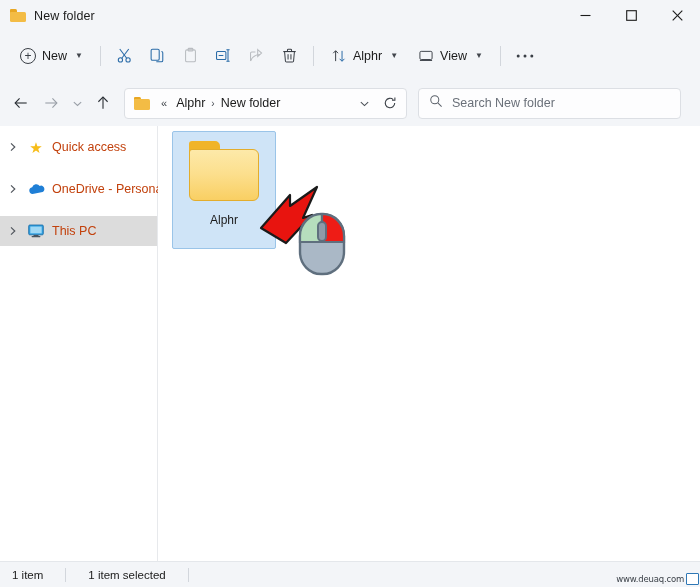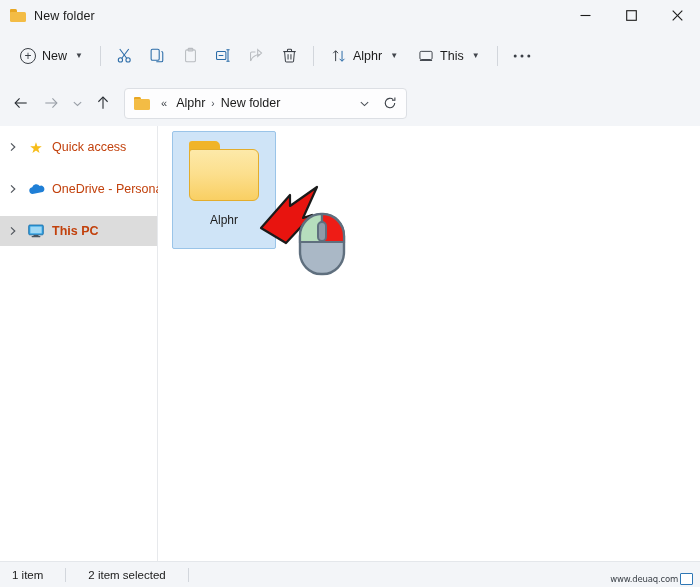--- a/index.html
+++ b/index.html
@@ -207,21 +207,21 @@
   }
   .nav-item {
     height: 30px;
     display: flex;
     align-items: center;
     gap: 7px;
     padding-left: 6px;
     margin: 0 0 12px 0;
     position: relative;
   }
-  .nav-item.selected { background: #dcdcdc; font-weight: bold; }
+  .nav-item.selected { background: #dcdcdc; }
   .nav-exp {
     width: 14px; flex: 0 0 14px;
     display: flex; align-items: center; justify-content: center;
     color: #50555c;
     font-size: 9px;
   }
   .nav-ico { width: 18px; flex: 0 0 18px; display: flex; align-items: center; justify-content: center; }
   .nav-label { font-size: 12.5px; color: #c2410c; white-space: nowrap; }
 
   
@@ -312,21 +312,21 @@
     padding: 0 12px 0 0;
     white-space: nowrap;
   }
   .status-div {
     width: 1px; height: 14px; background: #d2d6dc; margin-right: 12px;
   }
 
   
   .watermark {
     position: absolute;
-    right: 7px;
+    right: 1px;
     bottom: 2px;
     display: flex;
     align-items: center;
     gap: 2px;
   }
   .wm-text {
     font-size: 8.5px;
     color: #3b4148;
     font-family: "DejaVu Sans", sans-serif;
     letter-spacing: -.2px;
@@ -442,21 +442,21 @@
       </svg>
       <span class="txt">Alphr</span>
       <span class="chev">▼</span>
     </div>
 
     <div class="tb-item label">
       <svg width="16" height="16" viewBox="0 0 20 20" fill="none" stroke="#3a3f46" stroke-width="1.2">
         <rect x="2.4" y="4.2" width="15.2" height="10.2" rx="1.6"></rect>
         <line x1="2.4" y1="15.6" x2="17.6" y2="15.6"></line>
       </svg>
-      <span class="txt">This</span>
+      <span class="txt">View</span>
       <span class="chev">▼</span>
     </div>
 
     <div class="tb-sep"></div>
 
     <div class="tb-item">
       <svg width="18" height="6" viewBox="0 0 18 6" fill="#3a3f46">
         <circle cx="2.2" cy="3" r="1.5"></circle>
           <circle cx="9" cy="3" r="1.5"></circle>
           <circle cx="15.8" cy="3" r="1.5"></circle>
@@ -512,20 +512,29 @@
         </div>
         <div class="addr-ico">
           <svg width="14" height="14" viewBox="0 0 16 16" fill="none" stroke="#3a3f46" stroke-width="1.2">
             <path d="M13.4 8 a5.4 5.4 0 1 1 -1.7 -3.9"></path>
             <path d="M13.6 1.6 L13.6 4.9 L10.3 4.9"></path>
           </svg>
         </div>
       </div>
     </div>
 
+    <div class="searchbox">
+      <span>
+        <svg width="14" height="14" viewBox="0 0 16 16" fill="none" stroke="#5a6069" stroke-width="1.15">
+          <circle cx="6.6" cy="6.6" r="4.6"></circle>
+            <line x1="10.1" y1="10.1" x2="14.4" y2="14.4"></line>
+        </svg>
+      </span>
+      <span class="ph">Search New folder</span>
+    </div>
   </div>
 
   <div class="body-area">
 
     <div class="sidebar">
 
       <div class="nav-item">
         <span class="nav-exp">
           <svg width="8" height="10" viewBox="0 0 8 10" fill="none" stroke="#50555c" stroke-width="1.15">
               <path d="M2 1.4 L5.8 5 L2 8.6"></path>
@@ -590,21 +599,21 @@
         <path d="M24 2 A22 22 0 0 1 46 24 L46 30 L24 30 Z" fill="#ee1c16" stroke="#5f6f7e" stroke-width="2.2"></path>
         <line x1="2" y1="30" x2="46" y2="30" stroke="#5f6f7e" stroke-width="2.2"></line>
         <rect x="20" y="10" width="8" height="19" rx="4" fill="#8e9aa8" stroke="#5f6f7e" stroke-width="2"></rect>
       </svg>
     </div>
   </div>
 
   <div class="statusbar">
     <span class="status-cell">1 item</span>
     <span class="status-div"></span>
-    <span class="status-cell">2 item selected</span>
+    <span class="status-cell">1 item selected</span>
     <span class="status-div"></span>
 
     <div class="watermark">
       <span class="wm-text">www.deuaq.com</span>
       <span class="wm-mon"></span>
     </div>
   </div>
 
 </div>
 

